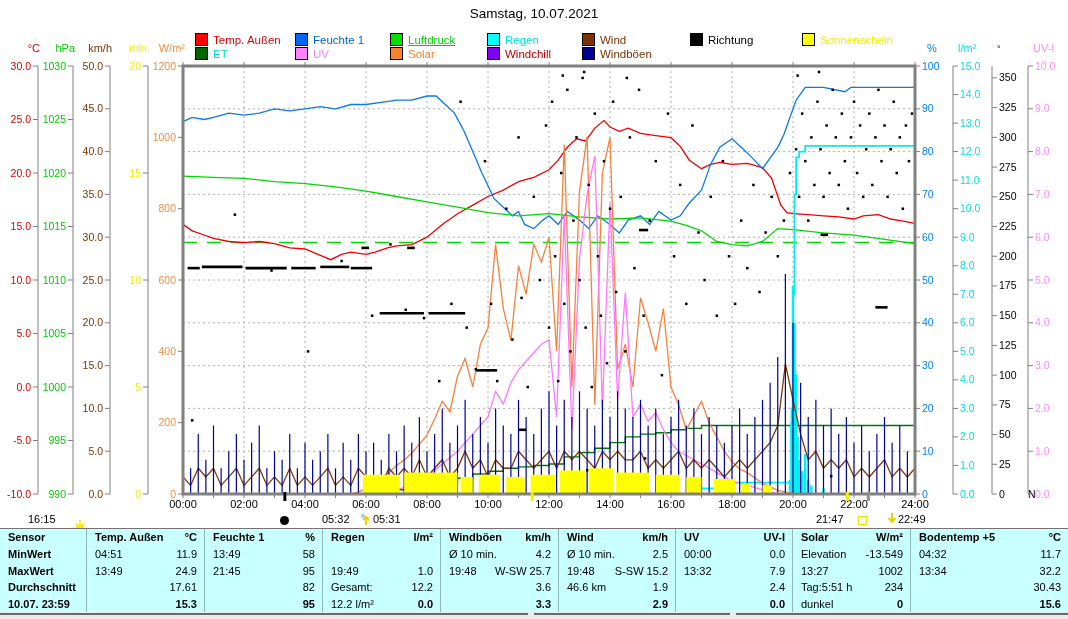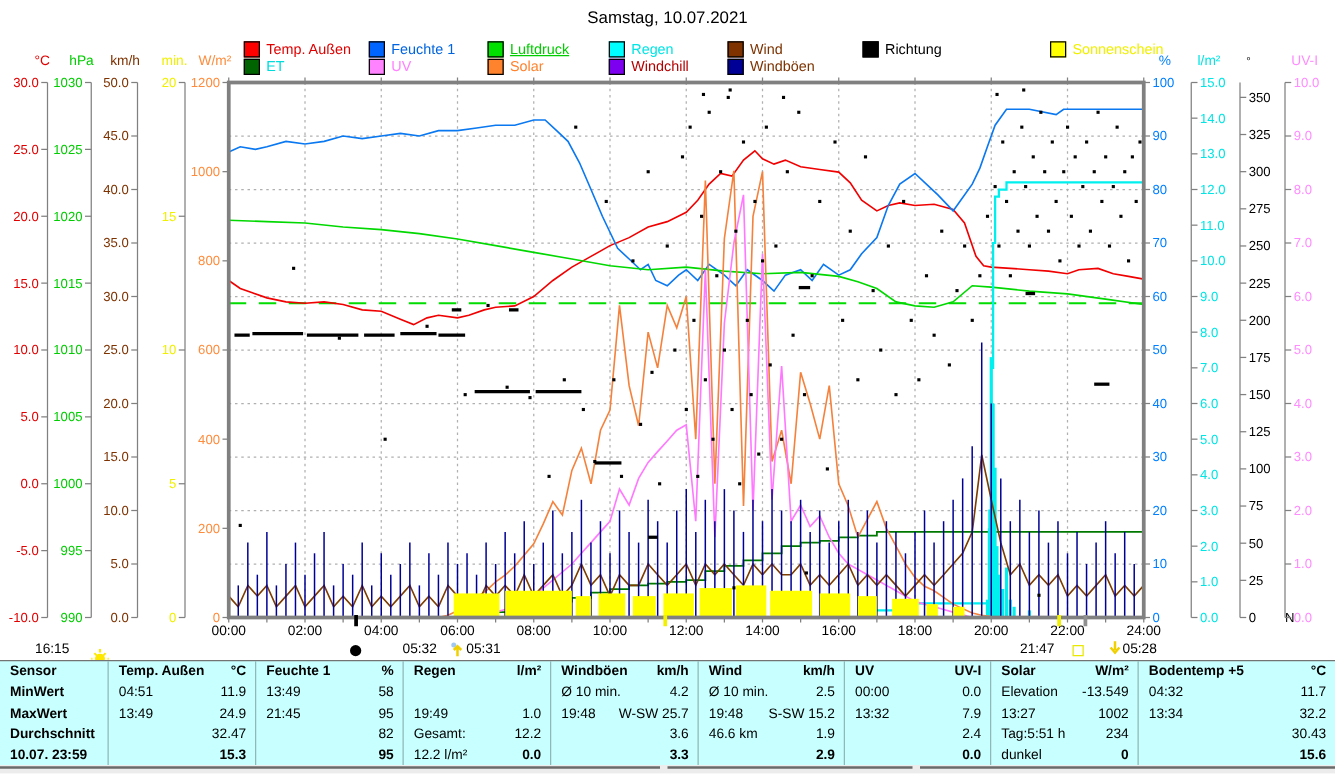--- a/index.html
+++ b/index.html
@@ -50,21 +50,21 @@
         <span class="legend-label" style="color: rgb(0, 229, 229);">Regen</span>
       </div>
       <div class="legend-item" style="left: 582px;">
         <span class="legend-box" style="background: rgb(125, 50, 0);"></span>
         <span class="legend-label" style="color: rgb(125, 50, 0);">Wind</span>
       </div>
       <div class="legend-item" style="left: 667px; margin-left: 23px;">
         <span class="legend-box" style="background: rgb(0, 0, 0);"></span>
         <span class="legend-label" style="color: rgb(0, 0, 0);">Richtung</span>
       </div>
-      <div class="legend-item" style="left: 800px; padding-left: 40px;">
+      <div class="legend-item" style="left: 762px; padding-left: 40px;">
         <span class="legend-box" style="background: rgb(255, 255, 0);"></span>
         <span class="legend-label" style="color: rgb(240, 240, 0);">Sonnenschein</span>
       </div>
     </div>
   <div class="legend-row" id="legend-row2" style="top:47px">
       <div class="legend-item" style="left: 195px;">
         <span class="legend-box" style="background: rgb(0, 100, 0);"></span>
         <span class="legend-label" style="color: rgb(0, 220, 220);">ET</span>
       </div>
       <div class="legend-item" style="left: 295px;">
@@ -704,21 +704,21 @@
         </svg>
     </span>
     <span class="ev" style="left:373px;top:513px">05:31</span>
     <span class="ev" style="left:816px;top:513px">21:47</span>
     <span class="sunset-square" style="left:858px;top:516px"></span>
     <span style="position:absolute;left:887px;top:512px">
       <svg width="10" height="14">
           <path d="M5 1v7M1.5 6l3.5 4 3.5-4" stroke="#f0d000" stroke-width="2" fill="none"></path>
         </svg>
     </span>
-    <span class="ev" style="left:898px;top:513px">05:28</span>
+    <span class="ev" style="left:898px;top:513px">22:49</span>
   </div>
   <div id="wtable" style="grid-template-columns: 86px 118px 118px 118px 118px 117px 117px 118px 158px;">
       <div class="tcol">
         <div class="trow">
           <span class="lt b">Sensor</span>
         </div>
         <div class="trow">
           <span class="lt b">MinWert</span>
         </div>
         <div class="trow">
@@ -738,21 +738,21 @@
         </div>
         <div class="trow">
           <span class="lt">04:51</span>
           <span class="rt">11.9</span>
         </div>
         <div class="trow">
           <span class="lt">13:49</span>
           <span class="rt">24.9</span>
         </div>
         <div class="trow">
-          <span class="rt">32.47</span>
+          <span class="rt">17.61</span>
         </div>
         <div class="trow">
           <span class="rt b">15.3</span>
         </div>
       </div>
       <div class="tcol">
         <div class="trow">
           <span class="lt b">Feuchte 1</span>
           <span class="rt b">%</span>
         </div>

